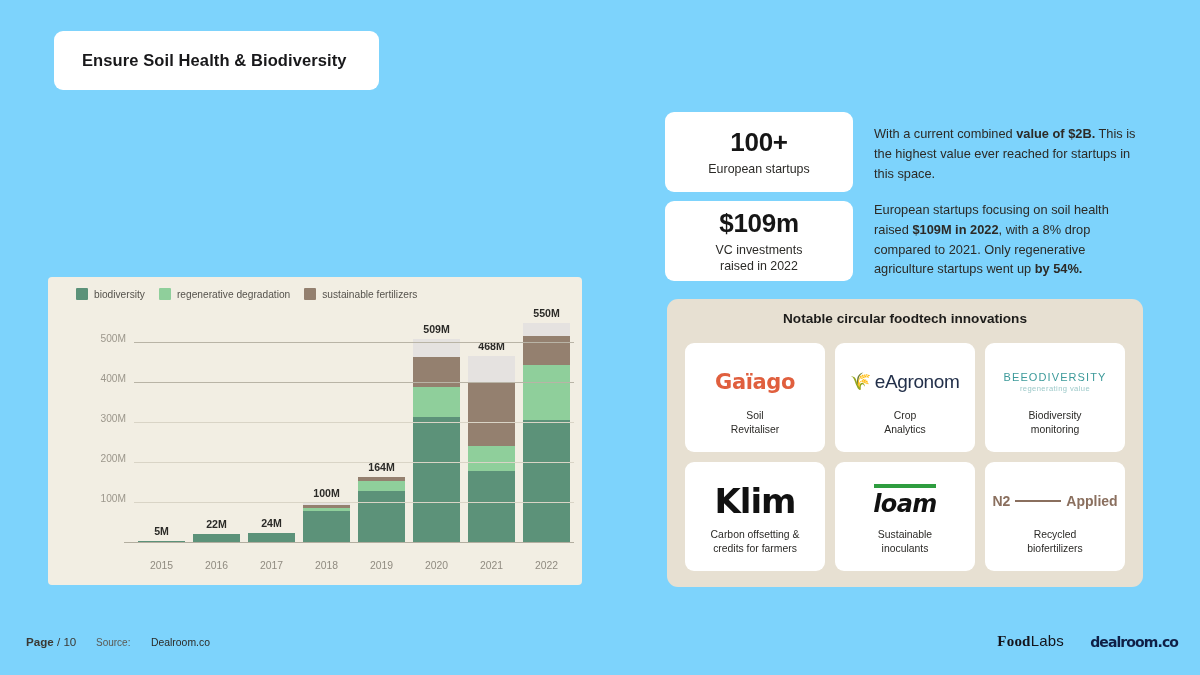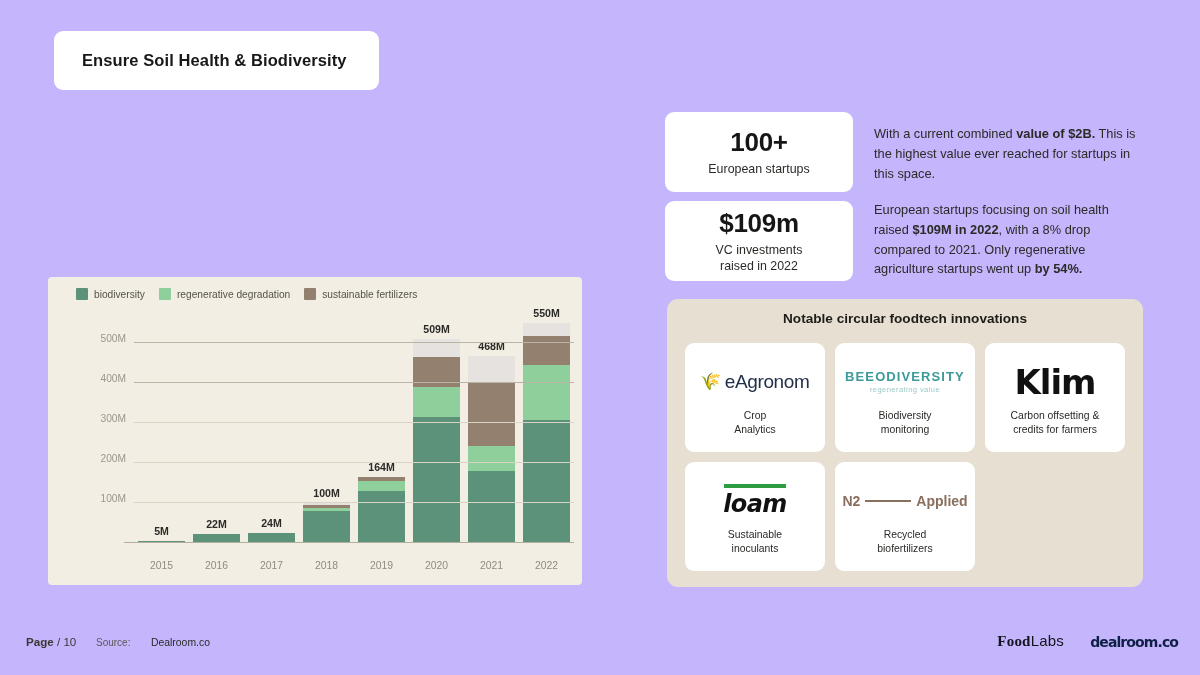--- a/index.html
+++ b/index.html
@@ -2,21 +2,21 @@
 <html><head>
 <meta charset="utf-8">
 <style>
   * { box-sizing: border-box; margin: 0; padding: 0; }
   html, body {
     width: 1200px; height: 675px;
     background: #f5f1e6;
     font-family: "Liberation Sans", sans-serif;
     overflow: hidden;
   }
-  .slide { position: relative; width: 1200px; height: 675px; background: #c4b5fd; }
+  .slide { position: relative; width: 1200px; height: 675px; background: #7dd3fc; }
 
   
   .title-card {
     position: absolute; left: 54px; top: 31px;
     width: 325px; height: 59px;
     background: #ffffff; border-radius: 9px;
     display: flex; align-items: center; padding-left: 28px;
   }
   .title-card .t {
     font-size: 16.5px; font-weight: bold; color: #18181a;
@@ -83,21 +83,21 @@
     padding: 6px;
   }
   .logo-art { height: 46px; display: flex; align-items: center; justify-content: center; }
   .logo-cap { font-size: 10.4px; color: #2b2a27; text-align: center; line-height: 1.32; margin-top: 4px; }
 
   .lg-gaiago { font-size: 21px; font-weight: bold; color: #e05f3e; letter-spacing: -.4px; font-family: "DejaVu Sans", sans-serif; }
   .lg-eagro { display: flex; align-items: center; gap: 3px; }
   .lg-eagro .wheat { color: #f2c32e; font-size: 17px; }
   .lg-eagro .tx { font-size: 19px; color: #23304a; letter-spacing: -.4px; }
   .lg-beeo { text-align: center; }
-  .lg-beeo .t1 { font-size: 13px; color: #3c9a9a; letter-spacing: 1.1px; font-weight: bold; }
+  .lg-beeo .t1 { font-size: 11px; color: #3c9a9a; letter-spacing: 1.1px; font-weight: normal; }
   .lg-beeo .t2 { font-size: 7.6px; color: #9dc9c9; letter-spacing: .4px; margin-top: 1px; }
   .lg-klim { font-size: 34px; font-weight: bold; color: #111; letter-spacing: -1px; font-family: "DejaVu Sans", sans-serif; }
   .lg-loam { text-align: center; font-style: italic; }
   .lg-loam .rule { height: 4px; background: #2e9d3f; width: 62px; margin: 0 auto 2px; }
   .lg-loam .t { font-size: 24px; font-weight: bold; color: #111; letter-spacing: -.6px; font-family: "DejaVu Sans", sans-serif; }
   .lg-n2 { display: flex; align-items: center; gap: 5px; color: #8a6f5e; }
   .lg-n2 .w { font-size: 14px; font-weight: bold; }
   .lg-n2 .dash { width: 46px; height: 2px; background: #8a6f5e; }
 
   
@@ -235,20 +235,26 @@
   </div>
 
   <div class="side-note" id="note0" style="left:874px; top:124px;"><span>With a current combined </span><b>value of $2B.</b><span> This is the highest value ever reached for startups in this space.</span></div>
   <div class="side-note" id="note1" style="left:874px; top:200px;"><span>European startups focusing on soil health raised </span><b>$109M in 2022</b><span>, with a 8% drop compared to 2021. Only regenerative agriculture startups went up </span><b>by 54%.</b></div>
 
   <div class="innov">
     <div class="head">Notable circular foodtech innovations</div>
     <div class="grid" id="innovgrid">
         <div class="logo-card">
           <div class="logo-art">
+            <div class="lg-gaiago">Gaïago</div>
+          </div>
+          <div class="logo-cap">Soil<br>Revitaliser</div>
+        </div>
+        <div class="logo-card">
+          <div class="logo-art">
             <div class="lg-eagro">
               <span class="wheat">🌾</span>
               <span class="tx">eAgronom</span>
             </div>
           </div>
           <div class="logo-cap">Crop<br>Analytics</div>
         </div>
         <div class="logo-card">
           <div class="logo-art">
             <div class="lg-beeo">

